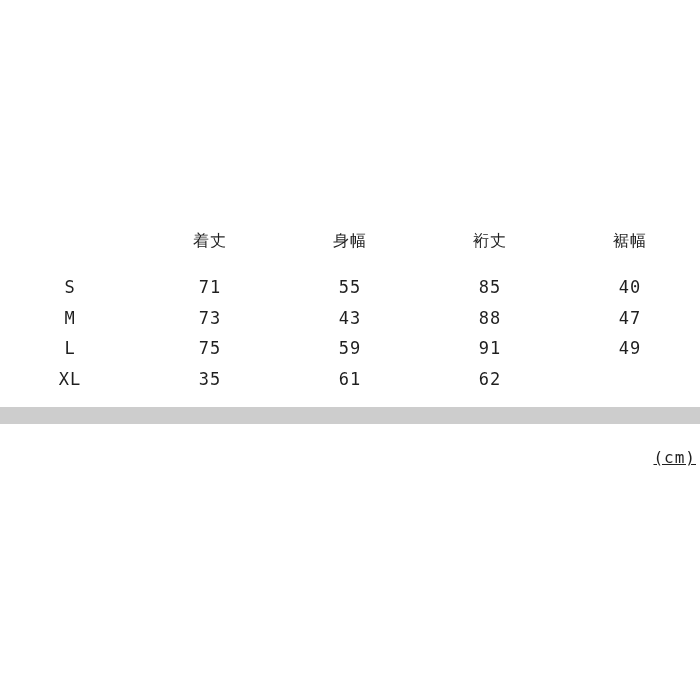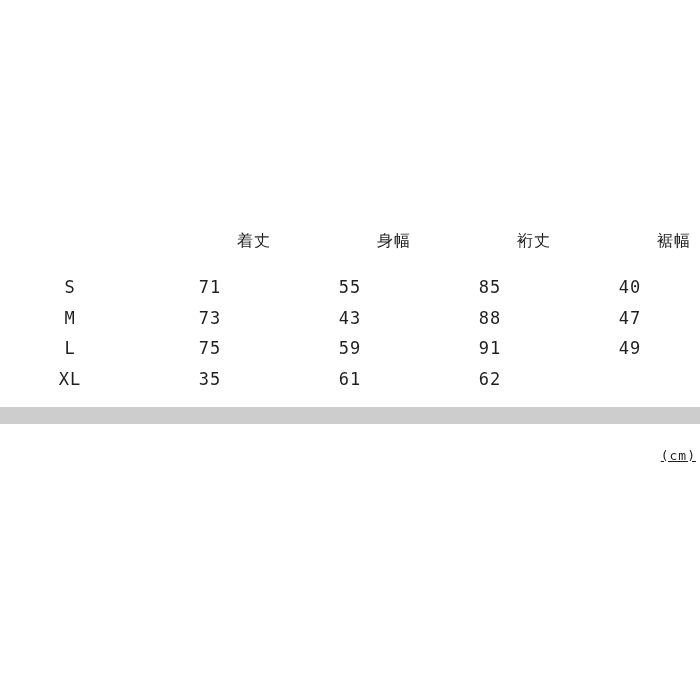--- a/index.html
+++ b/index.html
@@ -23,21 +23,20 @@
   }
   .trow {
     display: grid;
     grid-template-columns: repeat(5, 140px);
     height: 30.5px;
     align-items: center;
   }
   .trow.header {
     height: 30px;
     margin-bottom: 16px;
-    padding-left: 44px;
   }
   .cell {
     text-align: center;
     font-size: 17px;
     letter-spacing: 1px;
     white-space: nowrap;
   }
   .trow.header .cell {
     font-size: 16px;
   }
@@ -46,21 +45,21 @@
     top: 407px;
     left: 0;
     width: 700px;
     height: 17px;
     background: #cdcdcd;
   }
   .unit {
     position: absolute;
     top: 448px;
     right: 4px;
-    font-size: 13px;
+    font-size: 16px;
     letter-spacing: 1px;
     text-decoration: underline;
   }
 </style>
 </head>
 <body style="background: rgb(255, 255, 255); color: rgb(31, 31, 31);">
 
 <div class="size-table">
 
   <div class="trow header">

